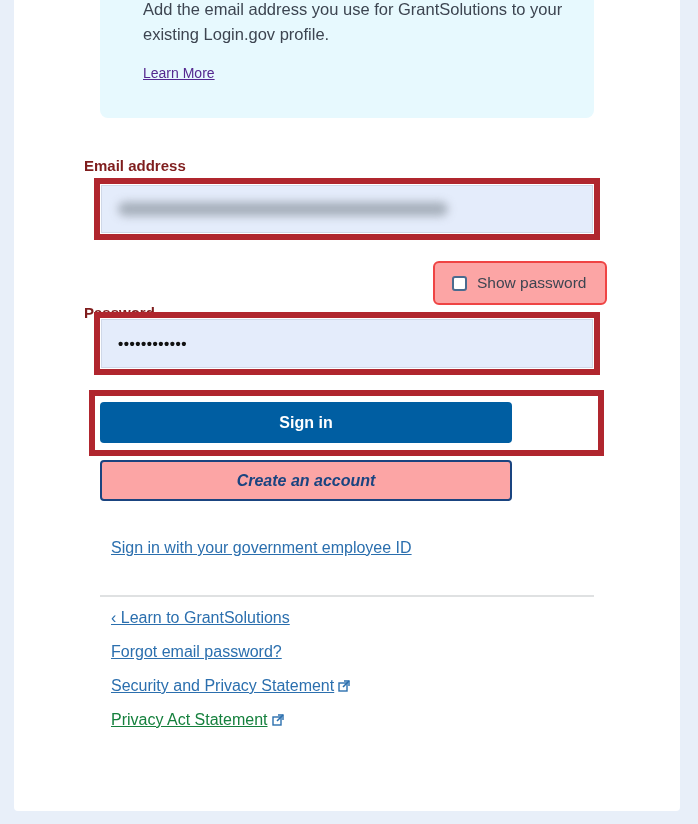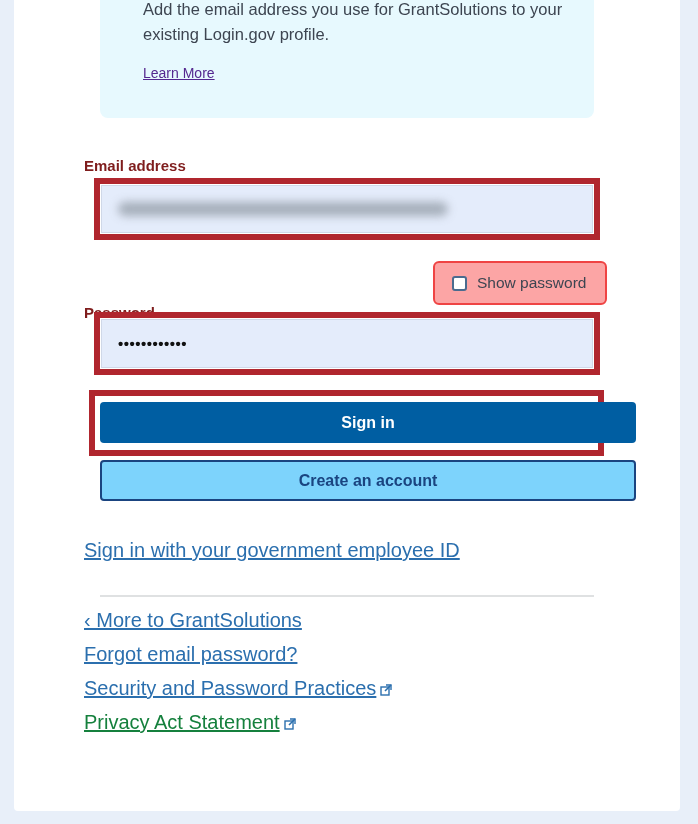--- a/index.html
+++ b/index.html
@@ -115,47 +115,48 @@
       margin-right: 10px;
       background: #fff;
     }
     .show-pw-label {
       font-size: 15.5px;
       color: #3d4551;
     }
     .btn {
       position: absolute;
       left: 100px;
-      width: 536px;
+      width: 412px;
       box-sizing: border-box;
       border-radius: 4px;
       display: flex;
       align-items: center;
       justify-content: center;
       font-size: 16px;
       font-weight: bold;
       cursor: pointer;
     }
     .btn-primary {
       top: 402px;
       height: 41px;
       background: #005ea2;
       color: #ffffff;
     }
     .btn-outline {
       top: 460px;
       height: 41px;
-      background: #7dd3fc;
+      background: #fca5a5;
       color: #1a4480;
       border: 2px solid #1a4480;
+      font-style: italic;
     }
     .link {
       position: absolute;
-      left: 84px;
-      font-size: 20px;
+      left: 111px;
+      font-size: 16px;
       color: #2b6fae;
       text-decoration: underline;
       cursor: pointer;
       white-space: nowrap;
     }
     .divider {
       position: absolute;
       left: 100px;
       top: 595px;
       width: 494px;
@@ -196,25 +197,25 @@
 
 <div class="highlight" style="left:89px; top:390px; width:515px; height:66px;"></div>
 <div class="btn btn-primary">Sign in</div>
 
 <div class="btn btn-outline">Create an account</div>
 
 <a class="link" style="top:539px;">Sign in with your government employee ID</a>
 
 <div class="divider"></div>
 
-<a class="link" style="top:609px;">‹ More to GrantSolutions</a>
+<a class="link" style="top:609px;">‹ Learn to GrantSolutions</a>
 <a class="link" style="top:643px;">Forgot email password?</a>
 
 <div class="link" style="top:677px; text-decoration:none;">
-  <a style="text-decoration:underline; color:#2b6fae;">Security and Password Practices</a><span class="ext-icon"><svg width="12" height="12" viewBox="0 0 12 12">
+  <a style="text-decoration:underline; color:#2b6fae;">Security and Privacy Statement</a><span class="ext-icon"><svg width="12" height="12" viewBox="0 0 12 12">
         <rect x="1" y="3" width="8" height="8" fill="none" stroke="#2b6fae" stroke-width="1.4"></rect>
         <path d="M6 1 H11 V6" fill="none" stroke="#2b6fae" stroke-width="1.4"></path>
         <path d="M11 1 L5 7" stroke="#2b6fae" stroke-width="1.6"></path>
       </svg></span>
 </div>
 
 <div class="link" style="top:711px; text-decoration:none;">
   <a style="text-decoration:underline; color:#15803d;">Privacy Act Statement</a><span class="ext-icon"><svg width="12" height="12" viewBox="0 0 12 12">
         <rect x="1" y="3" width="8" height="8" fill="none" stroke="#2b6fae" stroke-width="1.4"></rect>
         <path d="M6 1 H11 V6" fill="none" stroke="#2b6fae" stroke-width="1.4"></path>

